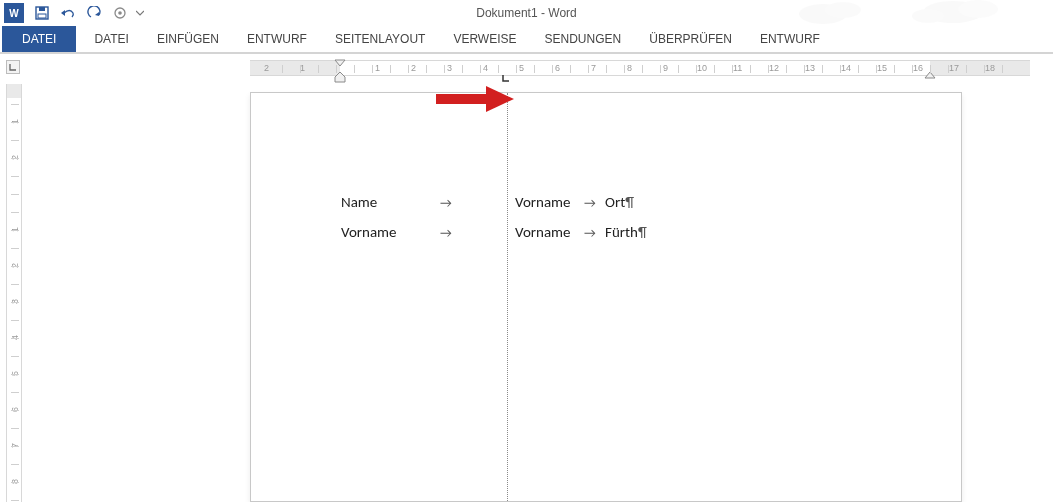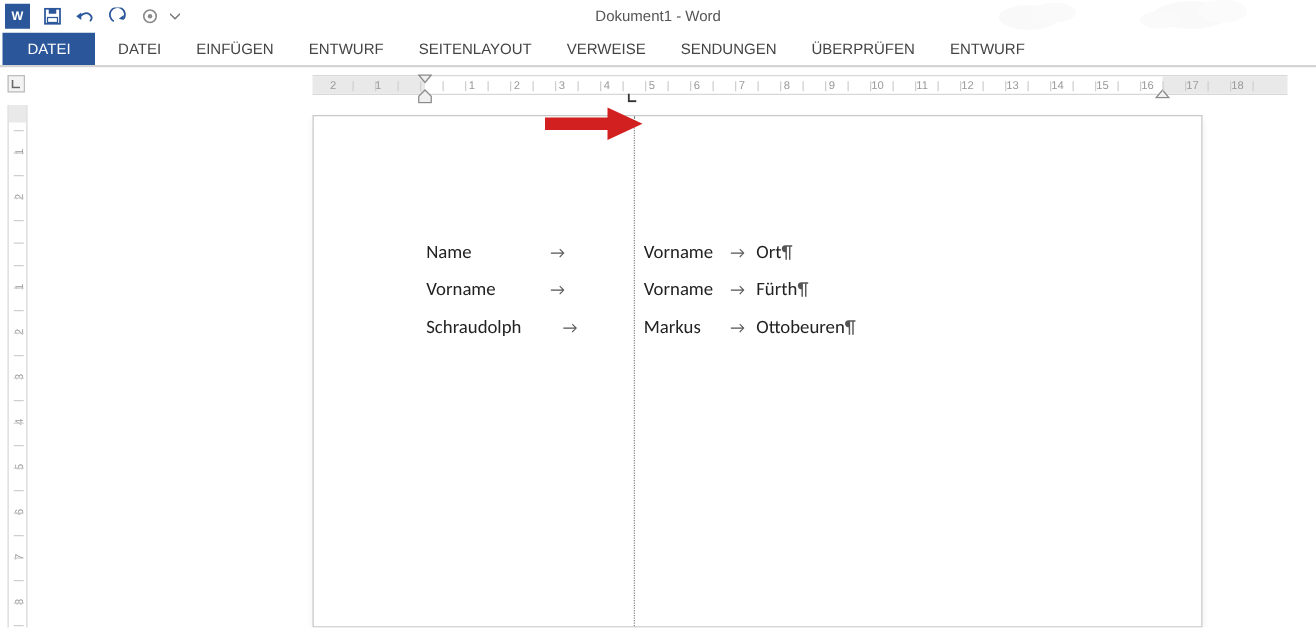--- a/index.html
+++ b/index.html
@@ -431,21 +431,20 @@
       <div class="vsmalltick" style="top: 380px;"></div>
       <div class="vsmalltick" style="top: 398px;"></div>
       <div class="vsmalltick" style="top: 416px;"></div>
     </div>
 
   <div class="page">
     <div class="vguide"></div>
     <div class="doc-content" id="doc-content">
         <div class="doc-row"><span class="col1">Name</span><span class="tabarrow">→</span><span style="display: inline-block; width: 41px;"></span><span style="display: inline-block; width: 8px;"></span><span class="col2a">Vorname</span><span class="tabarrow w">→</span><span>Ort</span><span class="pil">¶</span></div>
         <div class="doc-row"><span class="col1">Vorname</span><span class="tabarrow">→</span><span style="display: inline-block; width: 41px;"></span><span style="display: inline-block; width: 8px;"></span><span class="col2a">Vorname</span><span class="tabarrow w">→</span><span>Fürth</span><span class="pil">¶</span></div>
-        <div class="doc-row"><span class="col1" style="min-width: 95px;">Schraudolph</span><span class="tabarrow">→</span><span style="display: inline-block; width: 31px;"></span><span style="display: inline-block; width: 8px;"></span><span class="col2a">Markus</span><span class="tabarrow w">→</span><span>Ottobeuren</span><span class="pil">¶</span></div>
       </div>
   </div>
 
   <svg class="red-arrow" width="80" height="30" viewBox="0 0 80 30">
     <rect x="0" y="10" width="52" height="10" fill="#d21f1f"></rect>
     <path d="M50 2 L78 15 L50 28 Z" fill="#d21f1f"></path>
   </svg>
 
 </div>
 

